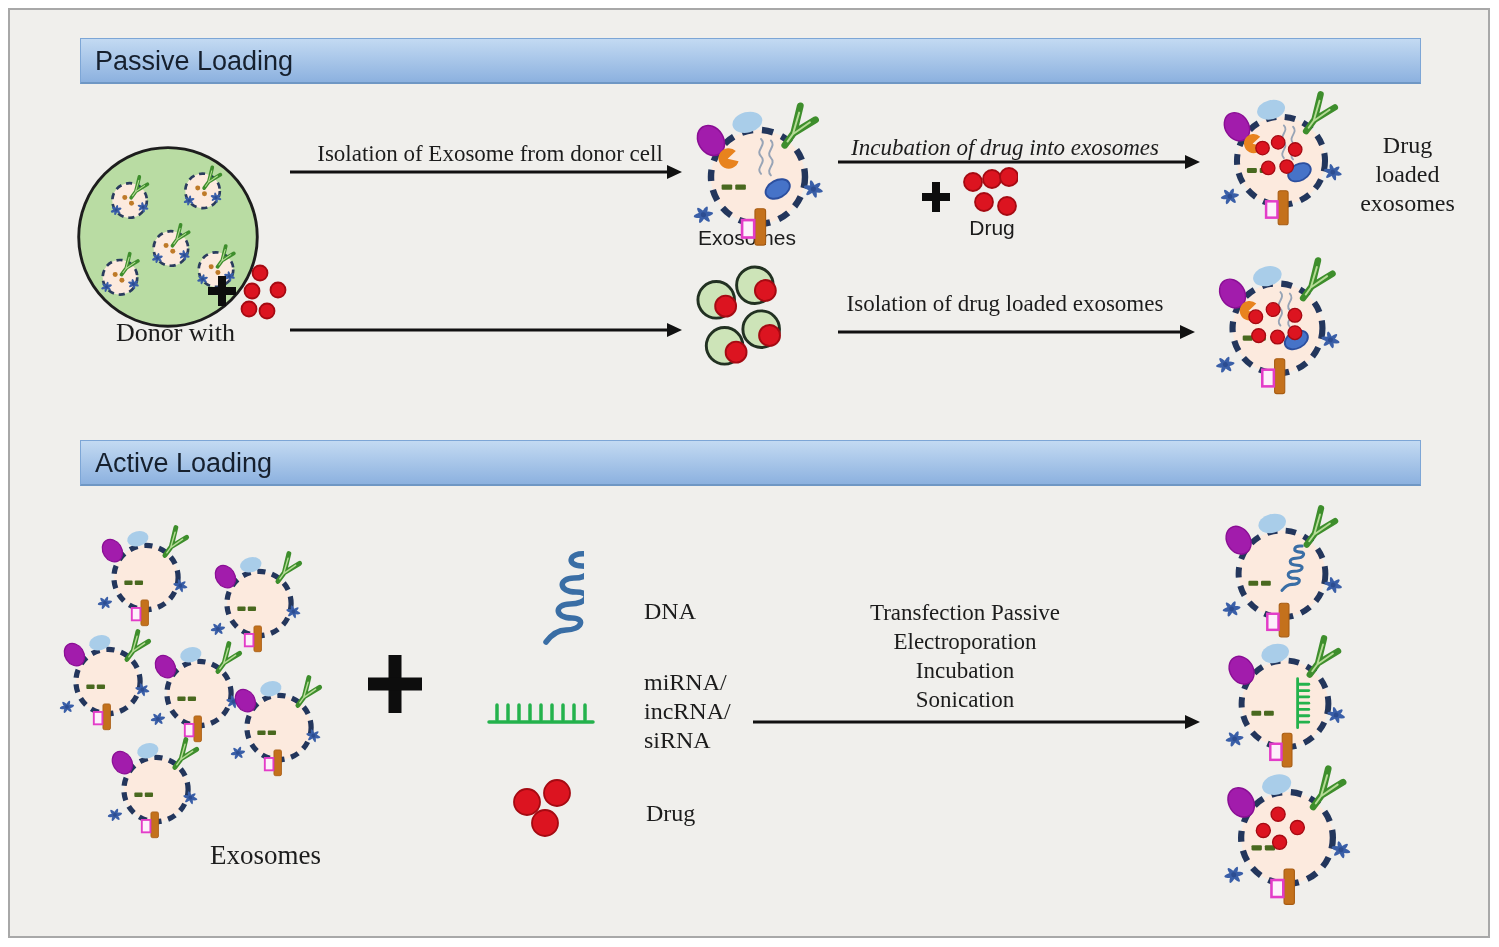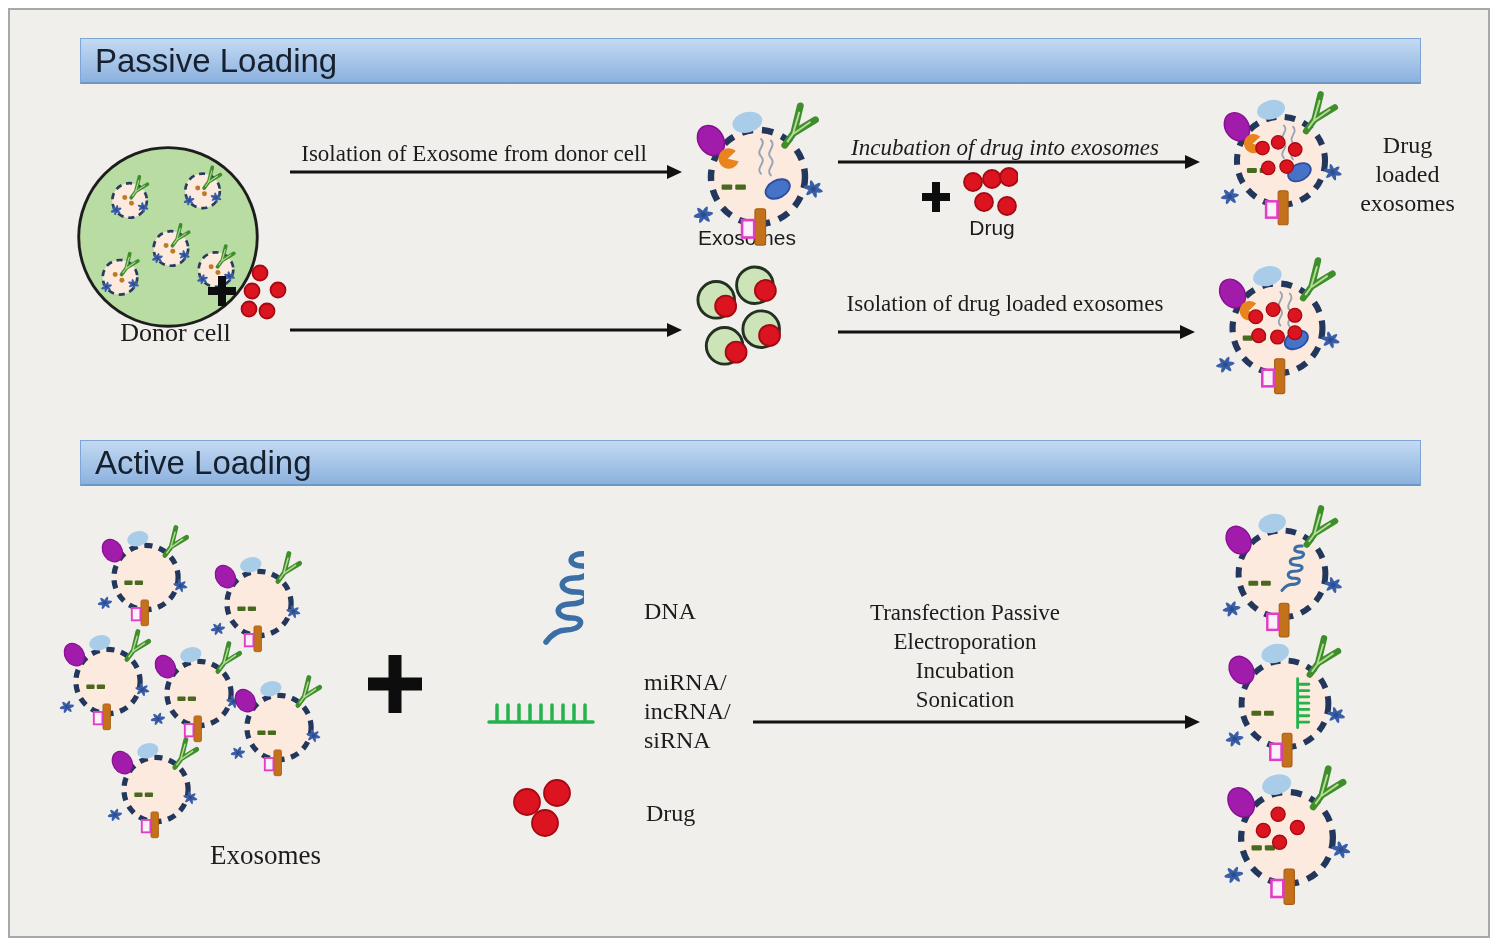--- a/index.html
+++ b/index.html
@@ -3,21 +3,21 @@
 <meta charset="utf-8">
 <style>
   html,body{margin:0;padding:0;background:#ffffff;}
   #stage{position:relative;width:1499px;height:947px;background:#ffffff;overflow:hidden;
          font-family:"Liberation Serif", serif;color:#1c1c1c;}
   #frame{position:absolute;left:8px;top:8px;right:9px;bottom:9px;border:2px solid #a8a8a8;background:#f0efec;}
   .abs{position:absolute;}
   .g{position:absolute;}
   .hdr{position:absolute;left:80px;width:1341px;height:46px;
        background:linear-gradient(#c3daf2,#8cb1df);border:1px solid #7da6d6;border-bottom:2px solid #6f97c4;
-       font-family:"Liberation Sans", sans-serif;font-size:33px;font-weight:500;color:#16202e;
+       font-family:"Liberation Sans", sans-serif;font-size:27px;font-weight:500;color:#16202e;
        line-height:44px;padding-left:14px;box-sizing:border-box;}
   .serif{font-family:"Liberation Serif", serif;}
   .sans{font-family:"Liberation Sans", sans-serif;}
   .ctr{text-align:center;}
   .lbl23{font-size:23px;}
   .lbl24{font-size:24px;}
   .lbl26{font-size:26px;}
   .lbl27{font-size:27px;}
   .lbl21{font-size:21px;}
   .lh29{line-height:29px;}
@@ -28,22 +28,22 @@
 <div id="stage">
   <div id="frame"></div>
 
   <div class="hdr" style="top:38px;">
     <span>Passive Loading</span>
   </div>
   <div class="hdr" style="top:440px;">
     <span>Active Loading</span>
   </div>
 
-  <div class="abs serif lbl26 ctr" style="left:88px;top:318px;width:175px;">Donor cell</div>
-  <div class="abs serif lbl23 ctr" style="left:284px;top:141px;width:380px;">Isolation of Exosome from donor cell</div>
+  <div class="abs serif lbl26 ctr" style="left:88px;top:318px;width:175px;">Donor with</div>
+  <div class="abs serif lbl23 ctr" style="left:300px;top:141px;width:380px;">Isolation of Exosome from donor cell</div>
   <div class="abs sans lbl21 ctr" style="left:692px;top:226px;width:110px;">Exosomes</div>
   <div class="abs serif lbl23 ctr" style="left:840px;top:135px;width:330px;font-style:italic;">Incubation of drug into exosomes</div>
   <div class="abs sans lbl21 ctr" style="left:956px;top:216px;width:72px;">Drug</div>
   <div class="abs serif lbl24 ctr lh29" style="left:1350px;top:131px;width:115px;">Drug loaded exosomes</div>
   <div class="abs serif lbl23 ctr" style="left:840px;top:291px;width:330px;">Isolation of drug loaded exosomes</div>
 
   <div class="abs serif lbl27 ctr" style="left:198px;top:840px;width:135px;">Exosomes</div>
   <div class="abs serif lbl24" style="left:644px;top:598px;width:80px;">DNA</div>
   <div class="abs serif lbl24 lh29" style="left:644px;top:668px;width:110px;">
     <div>miRNA/</div>

